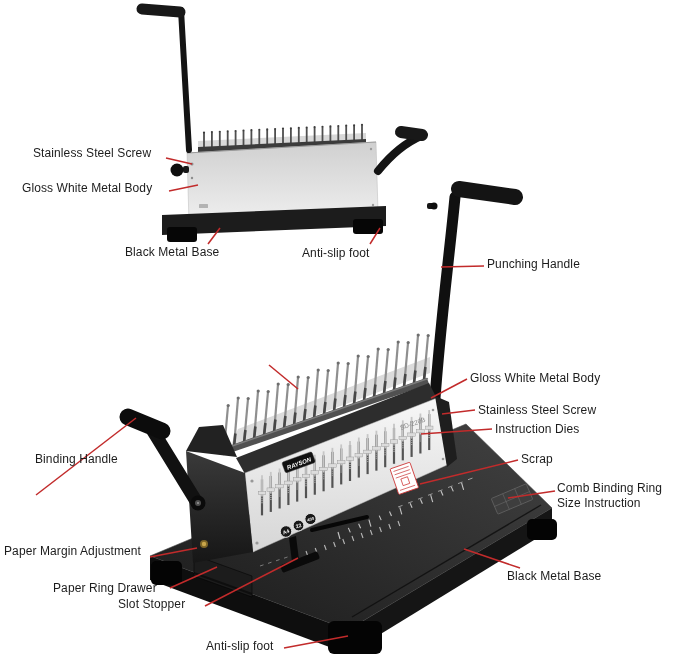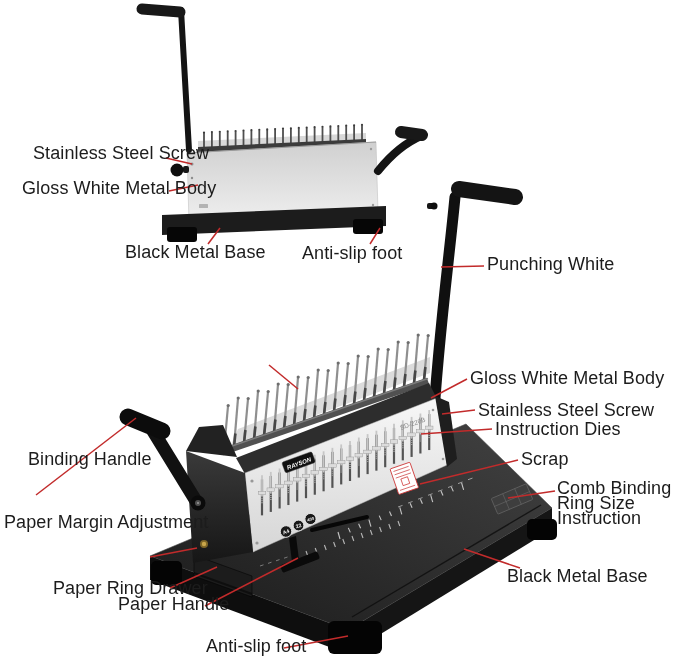--- a/index.html
+++ b/index.html
@@ -3,21 +3,21 @@
 <meta charset="utf-8">
 <style>
   :root { --leader:#c22b2b; --labelc:#1c1c1c; }
   html,body { margin:0; padding:0; background:#fff; }
   .stage {
     position:relative; width:679px; height:662px; background:#ffffff;
     font-family:"Liberation Sans", sans-serif; overflow:hidden;
   }
   .stage svg { position:absolute; left:0; top:0; }
   .lbl {
-    position:absolute; font-size:18px; line-height:15px; color:var(--labelc);
+    position:absolute; font-size:12px; line-height:15px; color:var(--labelc);
     white-space:nowrap; letter-spacing:0.1px;
   }
   .lbl.wrap { white-space:normal; }
   .leader { stroke:var(--leader); stroke-width:1.5; }
 </style>
 </head>
 <body>
 
 <div class="stage">
 
@@ -394,26 +394,26 @@
     <line class="leader" x1="170" y1="588" x2="217" y2="567"></line>
     <line class="leader" x1="205" y1="606" x2="298" y2="558"></line>
     <line class="leader" x1="284" y1="648" x2="348" y2="636"></line>
   </g>
 </svg>
 
 <div class="lbl" style="left:33px;top:146px">Stainless Steel Screw</div>
 <div class="lbl" style="left:22px;top:181px">Gloss White Metal Body</div>
 <div class="lbl" style="left:125px;top:245px">Black Metal Base</div>
 <div class="lbl" style="left:302px;top:246px">Anti-slip foot</div>
-<div class="lbl" style="left:487px;top:257px">Punching White</div>
+<div class="lbl" style="left:487px;top:257px">Punching Handle</div>
 <div class="lbl" style="left:470px;top:371px">Gloss White Metal Body</div>
 <div class="lbl" style="left:478px;top:403px">Stainless Steel Screw</div>
 <div class="lbl" style="left:495px;top:422px">Instruction Dies</div>
-<div class="lbl" style="left:28px;top:452px">Binding Handle</div>
+<div class="lbl" style="left:35px;top:452px">Binding Handle</div>
 <div class="lbl" style="left:521px;top:452px">Scrap</div>
 <div class="lbl wrap" style="left:557px;top:481px;width:122px">Comb Binding Ring Size Instruction</div>
-<div class="lbl" style="left:4px;top:515px">Paper Margin Adjustment</div>
+<div class="lbl" style="left:4px;top:544px">Paper Margin Adjustment</div>
 <div class="lbl" style="left:507px;top:569px">Black Metal Base</div>
 <div class="lbl" style="left:53px;top:581px">Paper Ring Drawer</div>
-<div class="lbl" style="left:118px;top:597px">Paper Handle</div>
+<div class="lbl" style="left:118px;top:597px">Slot Stopper</div>
 <div class="lbl" style="left:206px;top:639px">Anti-slip foot</div>
 
 </div>
 
 </body></html>

